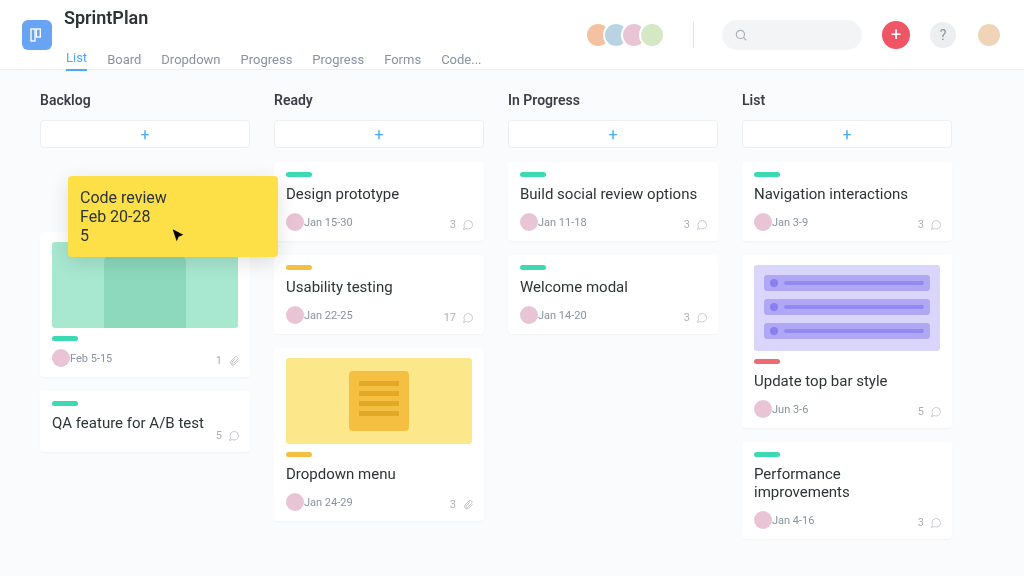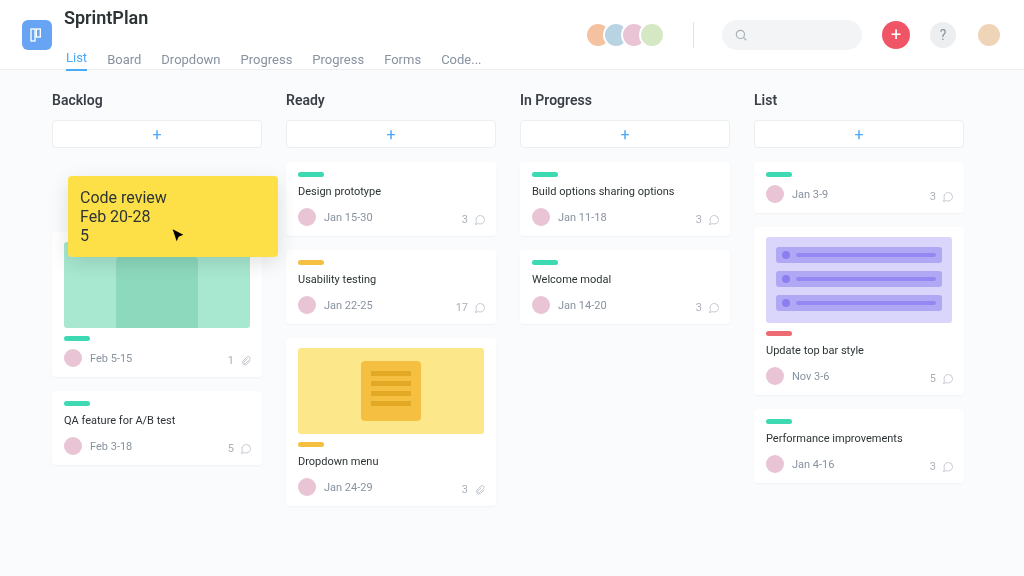--- a/index.html
+++ b/index.html
@@ -20,31 +20,31 @@
 .avatar.c2 { background:#b8d4e3; }
 .avatar.c3 { background:#e8c4d4; }
 .avatar.c4 { background:#d4e8c4; }
 .avatar.c5 { background:#f0d4b8; }
 .vdiv { width:1px; height:26px; background:#e0e3e7; margin:0 8px; }
 .search { position:relative; width:140px; height:30px; background:#f3f4f6; border-radius:15px; display:flex; align-items:center; padding:0 12px; color:#aab0b8; }
 .addbtn { width:28px; height:28px; border-radius:50%; background:#f05566; color:#fff; display:flex; align-items:center; justify-content:center; font-size:18px; cursor:pointer; }
 .help { width:26px; height:26px; border-radius:50%; background:#eceef0; color:#8892a0; display:flex; align-items:center; justify-content:center; font-size:14px; }
 .brand-col { display:flex; flex-direction:column; gap:0; }
 
-.board { display:flex; gap:24px; padding:22px 52px; }
+.board { display:flex; gap:24px; padding:22px 40px; }
 .col { width:210px; }
 .col-title { font-size:14px; font-weight:600; color:#3a3f47; margin-bottom:12px; }
 .add-card { height:28px; background:#fff; border:1px solid #eceef0; border-radius:4px; display:flex; align-items:center; justify-content:center; color:#4aa9f8; font-size:16px; margin-bottom:14px; cursor:pointer; }
 .card { background:#fff; border-radius:4px; padding:10px 12px 10px 12px; margin-bottom:14px; box-shadow:0 1px 2px rgba(0,0,0,.04); position:relative; }
 .card .pill { width:26px; height:5px; border-radius:3px; margin-bottom:8px; }
 .pill.teal { background:#3dd9b3; }
 .pill.yellow { background:#f5c042; }
 .pill.red { background:#ed6b72; }
-.card .title { font-size:11px; color:#2d3436; margin-bottom:10px; }
-.card .meta { display:flex; align-items:center; gap:8px; font-size:11px; color:#8892a0; }
+.card .title { font-size:15px; color:#2d3436; margin-bottom:10px; }
+.card .meta { display:flex; align-items:center; font-size:11px; color:#8892a0; }
 .card .meta .av { width:18px; height:18px; border-radius:50%; background:#e8c4d4; }
 .card .stat { position:absolute; right:10px; bottom:10px; display:flex; align-items:center; gap:6px; font-size:11px; color:#aab0b8; }
 .card .stat svg { stroke:#c4c9d0; }
 .thumb { width:100%; height:86px; border-radius:3px; margin-bottom:8px; }
 .thumb.mint { background:#a8e8d0; position:relative; overflow:hidden; }
 .thumb.mint::after { content:""; position:absolute; left:28%; top:14%; width:44%; height:120%; background:#8dd9bd; border-radius:8px; }
 .thumb.yellow { background:#fce88a; position:relative; display:flex; align-items:center; justify-content:center; }
 .thumb.yellow .doc { width:60px; height:60px; background:#f5c042; border-radius:4px; position:relative; }
 .thumb.yellow .doc::before { content:""; position:absolute; top:10px; left:10px; right:10px; height:5px; background:#e3a824; box-shadow:0 10px 0 #e3a824,0 20px 0 #e3a824,0 30px 0 #e3a824; }
 .thumb.purple { background:#d9d5fb; padding:10px; display:flex; flex-direction:column; gap:8px; }
@@ -117,24 +117,20 @@
         <span>1</span>
         <svg width="12" height="12" viewBox="0 0 24 24" fill="none" stroke-width="2">
             <path d="M21 11l-8 8a5 5 0 01-7-7l8-8a3.5 3.5 0 015 5l-8 8a2 2 0 01-3-3l7-7"></path>
           </svg>
       </div>
     </div>
 
     <div class="card">
       <div class="pill teal"></div>
       <div class="title">QA feature for A/B test</div>
-      <div class="meta">
-        <div class="av"></div>
-        <span>Feb 3-18</span>
-      </div>
       <div class="stat">
         <span>5</span>
         <svg width="12" height="12" viewBox="0 0 24 24" fill="none" stroke-width="2">
             <path d="M21 11.5a8.38 8.38 0 01-.9 3.8 8.5 8.5 0 01-7.6 4.7 8.38 8.38 0 01-3.8-.9L3 21l1.9-5.7a8.38 8.38 0 01-.9-3.8 8.5 8.5 0 014.7-7.6 8.38 8.38 0 013.8-.9h.5a8.48 8.48 0 018 8v.5z"></path>
           </svg>
       </div>
     </div>
   </div>
 
   <div class="col">
@@ -189,21 +185,21 @@
         </div>
     </div>
   </div>
 
   <div class="col">
     <div class="col-title">In Progress</div>
     <div class="add-card">+</div>
 
     <div class="card">
       <div class="pill teal"></div>
-      <div class="title">Build options sharing options</div>
+      <div class="title">Build social review options</div>
       <div class="meta">
           <div class="av"></div>
           <span>Jan 11-18</span>
         </div>
       <div class="stat">
           <span>3</span>
           <svg width="12" height="12" viewBox="0 0 24 24" fill="none" stroke-width="2">
             <path d="M21 11.5a8.38 8.38 0 01-.9 3.8 8.5 8.5 0 01-7.6 4.7 8.38 8.38 0 01-3.8-.9L3 21l1.9-5.7a8.38 8.38 0 01-.9-3.8 8.5 8.5 0 014.7-7.6 8.38 8.38 0 013.8-.9h.5a8.48 8.48 0 018 8v.5z"></path>
           </svg>
         </div>
@@ -224,20 +220,21 @@
         </div>
     </div>
   </div>
 
   <div class="col">
     <div class="col-title">List</div>
     <div class="add-card">+</div>
 
     <div class="card">
       <div class="pill teal"></div>
+      <div class="title">Navigation interactions</div>
       <div class="meta">
           <div class="av"></div>
           <span>Jan 3-9</span>
         </div>
       <div class="stat">
           <span>3</span>
           <svg width="12" height="12" viewBox="0 0 24 24" fill="none" stroke-width="2">
             <path d="M21 11.5a8.38 8.38 0 01-.9 3.8 8.5 8.5 0 01-7.6 4.7 8.38 8.38 0 01-3.8-.9L3 21l1.9-5.7a8.38 8.38 0 01-.9-3.8 8.5 8.5 0 014.7-7.6 8.38 8.38 0 013.8-.9h.5a8.48 8.48 0 018 8v.5z"></path>
           </svg>
         </div>
@@ -246,21 +243,21 @@
     <div class="card">
       <div class="thumb purple">
           <div class="row"></div>
           <div class="row"></div>
           <div class="row"></div>
         </div>
       <div class="pill red"></div>
       <div class="title">Update top bar style</div>
       <div class="meta">
           <div class="av"></div>
-          <span>Nov 3-6</span>
+          <span>Jun 3-6</span>
         </div>
       <div class="stat">
           <span>5</span>
           <svg width="12" height="12" viewBox="0 0 24 24" fill="none" stroke-width="2">
             <path d="M21 11.5a8.38 8.38 0 01-.9 3.8 8.5 8.5 0 01-7.6 4.7 8.38 8.38 0 01-3.8-.9L3 21l1.9-5.7a8.38 8.38 0 01-.9-3.8 8.5 8.5 0 014.7-7.6 8.38 8.38 0 013.8-.9h.5a8.48 8.48 0 018 8v.5z"></path>
           </svg>
         </div>
     </div>
 
     <div class="card">

